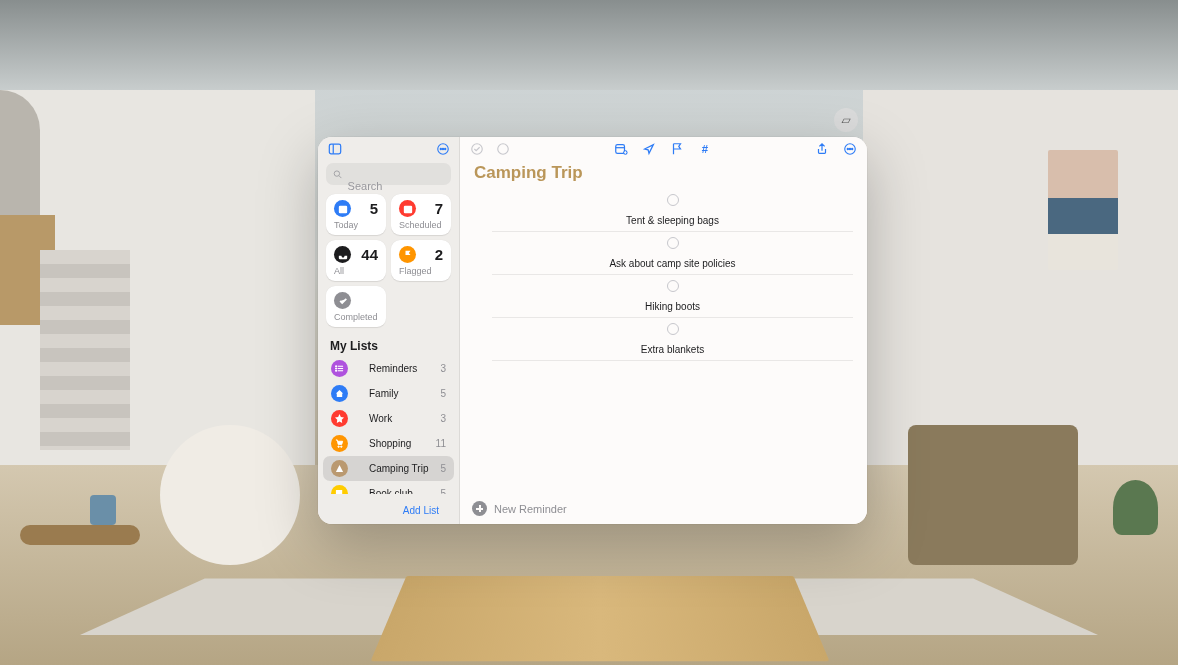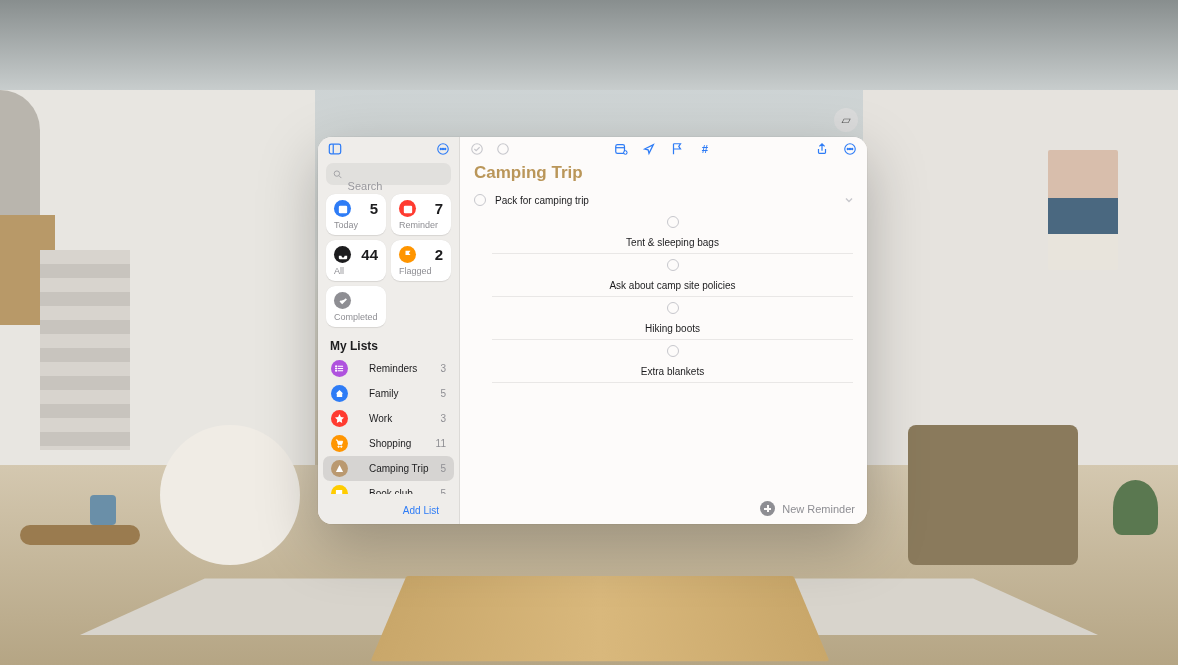--- a/index.html
+++ b/index.html
@@ -205,21 +205,20 @@
       border-bottom: 0.5px solid rgba(0,0,0,0.08);
       flex-direction: column;
     }
 
     .content-footer {
       margin-top: auto;
       padding: 8px 12px;
       display: flex;
       align-items: center;
       gap: 7px;
-      justify-content: flex-end;
     }
     .new-btn-icon {
       width: 15px; height: 15px; border-radius: 50%;
       background: #8e8e93;
       position: relative;
       cursor: pointer;
     }
     .new-btn-icon::before, .new-btn-icon::after {
       content: ''; position: absolute; background: #fdfbfa;
     }
@@ -291,21 +290,21 @@
       </div>
       <div class="smart-card">
         <div class="smart-top">
           <div class="smart-icon" style="background:#ff3b30">
               <svg viewBox="0 0 12 12">
                 <rect x="1" y="2" width="10" height="9" rx="1.5"></rect>
               </svg>
             </div>
           <div class="smart-count">7</div>
         </div>
-        <div class="smart-label">Reminder</div>
+        <div class="smart-label">Scheduled</div>
       </div>
       <div class="smart-card">
         <div class="smart-top">
           <div class="smart-icon" style="background:#1c1c1e">
               <svg viewBox="0 0 12 12">
                 <path d="M1 7h3l1 2h2l1-2h3v3a1 1 0 01-1 1H2a1 1 0 01-1-1V7z"></path>
               </svg>
             </div>
           <div class="smart-count">44</div>
         </div>
@@ -444,27 +443,20 @@
               <circle cx="5.5" cy="8" r="0.7" fill="currentColor"></circle>
               <circle cx="8" cy="8" r="0.7" fill="currentColor"></circle>
               <circle cx="10.5" cy="8" r="0.7" fill="currentColor"></circle>
             </svg></div>
       </div>
     </div>
 
     <div class="content-title">Camping Trip</div>
 
     <div class="reminders">
-      <div class="reminder-row reminder-parent">
-        <div class="reminder-circle"></div>
-        <span>Pack for camping trip</span>
-        <div class="expand"><svg viewBox="0 0 12 12" fill="none" stroke="currentColor" stroke-width="1.4">
-              <path d="M3 4.5l3 3 3-3"></path>
-            </svg></div>
-      </div>
       <div class="sublist">
         <div class="reminder-row">
           <div class="reminder-circle"></div>
           <span>Tent &amp; sleeping bags</span>
         </div>
         <div class="reminder-row">
           <div class="reminder-circle"></div>
           <span>Ask about camp site policies</span>
         </div>
         <div class="reminder-row">

